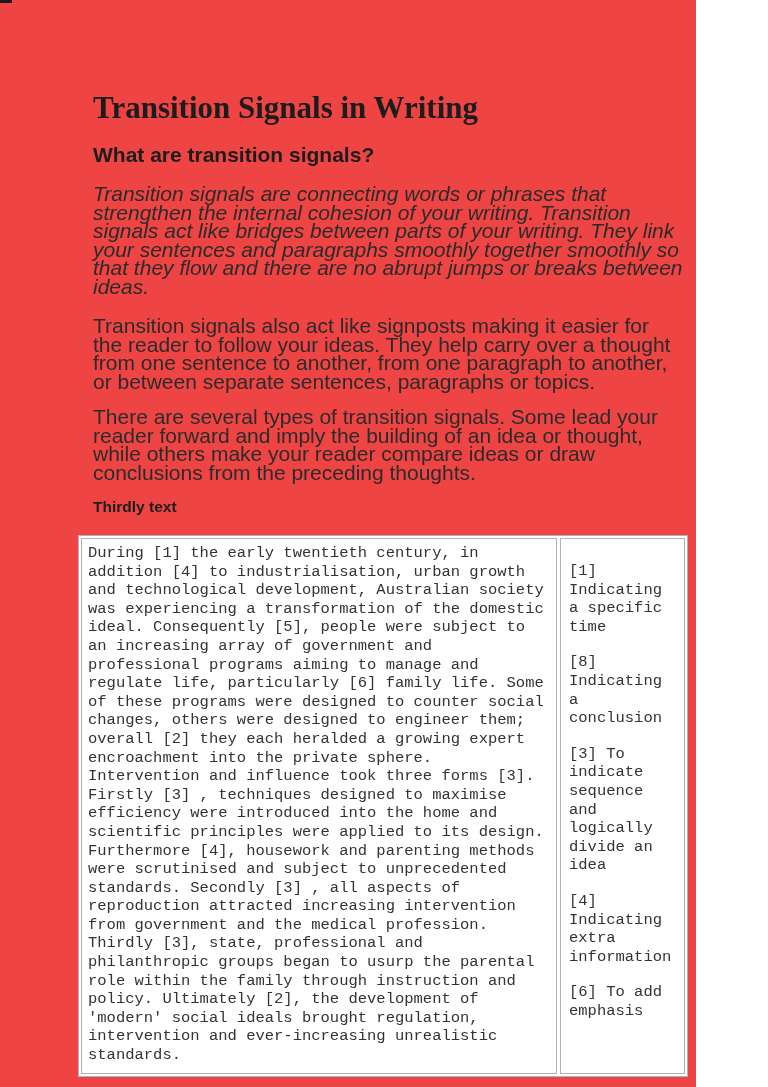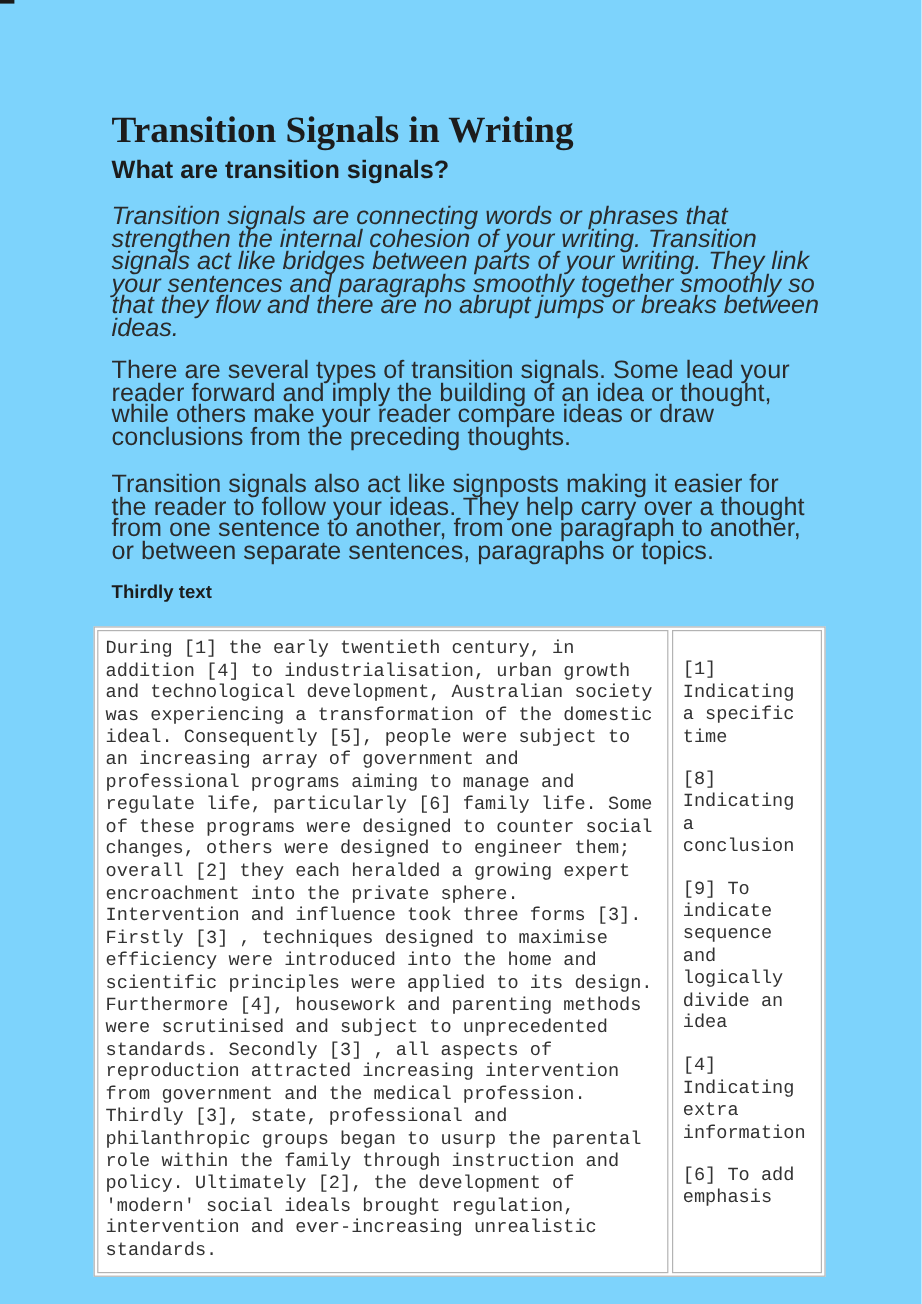--- a/index.html
+++ b/index.html
@@ -2,23 +2,23 @@
 <html><head>
 <meta charset="utf-8">
 <style>
   html, body {
     margin: 0;
     padding: 0;
     background: #ffffff;
   }
   .page {
     position: relative;
-    width: 768px;
+    width: 696px;
     height: 1087px;
-    background: #7dd3fc;
+    background: #ef4444;
     overflow: hidden;
     font-family: "Liberation Sans", sans-serif;
     color: #2b2b2b;
   }
   .corner-mark {
     position: absolute;
     top: 0;
     left: 0;
     width: 12px;
     height: 3px;
@@ -35,21 +35,21 @@
     line-height: 36px;
     margin: 0;
     padding-top: 90px;
     color: #1c1c1c;
   }
   .section-heading {
     font-family: "Liberation Sans", sans-serif;
     font-weight: bold;
     font-size: 21px;
     line-height: 24px;
-    margin: 4px 0 0 0;
+    margin: 17px 0 0 0;
     color: #1c1c1c;
   }
   .body-para {
     font-size: 21px;
     line-height: 18.5px;
     margin: 0;
     color: #2b2b2b;
   }
   .body-para.intro {
     font-style: italic;
@@ -110,33 +110,33 @@
 <div class="page">
   <div class="corner-mark"></div>
 
   <div class="text-col">
     <h1 class="doc-title">Transition Signals in Writing</h1>
 
     <h2 class="section-heading">What are transition signals?</h2>
 
     <p class="body-para intro">Transition signals are connecting words or phrases that strengthen the internal cohesion of your writing. Transition signals act like bridges between parts of your writing. They link your sentences and paragraphs smoothly together smoothly so that they flow and there are no abrupt jumps or breaks between ideas.</p>
 
+    <p class="body-para signposts">Transition signals also act like signposts making it easier for the reader to follow your ideas. They help carry over a thought from one sentence to another, from one paragraph to another, or between separate sentences, paragraphs or topics.</p>
+
     <p class="body-para types">There are several types of transition signals. Some lead your reader forward and imply the building of an idea or thought, while others make your reader compare ideas or draw conclusions from the preceding thoughts.</p>
-
-    <p class="body-para signposts">Transition signals also act like signposts making it easier for the reader to follow your ideas. They help carry over a thought from one sentence to another, from one paragraph to another, or between separate sentences, paragraphs or topics.</p>
 
     <p class="sample-label">Thirdly text</p>
   </div>
 
   <div class="sample-table">
     <div class="sample-cell left">
       <p>During [1] the early twentieth century, in addition [4] to industrialisation, urban growth and technological development, Australian society was experiencing a transformation of the domestic ideal. Consequently [5], people were subject to an increasing array of government and professional programs aiming to manage and regulate life, particularly [6] family life. Some of these programs were designed to counter social changes, others were designed to engineer them; overall [2] they each heralded a growing expert encroachment into the private sphere.</p>
       <p>Intervention and influence took three forms [3]. Firstly [3] , techniques designed to maximise efficiency were introduced into the home and scientific principles were applied to its design. Furthermore [4], housework and parenting methods were scrutinised and subject to unprecedented standards. Secondly [3] , all aspects of reproduction attracted increasing intervention from government and the medical profession. Thirdly [3], state, professional and philanthropic groups began to usurp the parental role within the family through instruction and policy. Ultimately [2], the development of 'modern' social ideals brought regulation, intervention and ever-increasing unrealistic standards.</p>
     </div>
     <div class="sample-cell right">
       <p>[1] Indicating a specific time</p>
       <p>[8] Indicating a conclusion</p>
-      <p>[9] To indicate sequence and logically divide an idea</p>
+      <p>[3] To indicate sequence and logically divide an idea</p>
       <p>[4] Indicating extra information</p>
       <p>[6] To add emphasis</p>
     </div>
   </div>
 </div>
 
 </body></html>

